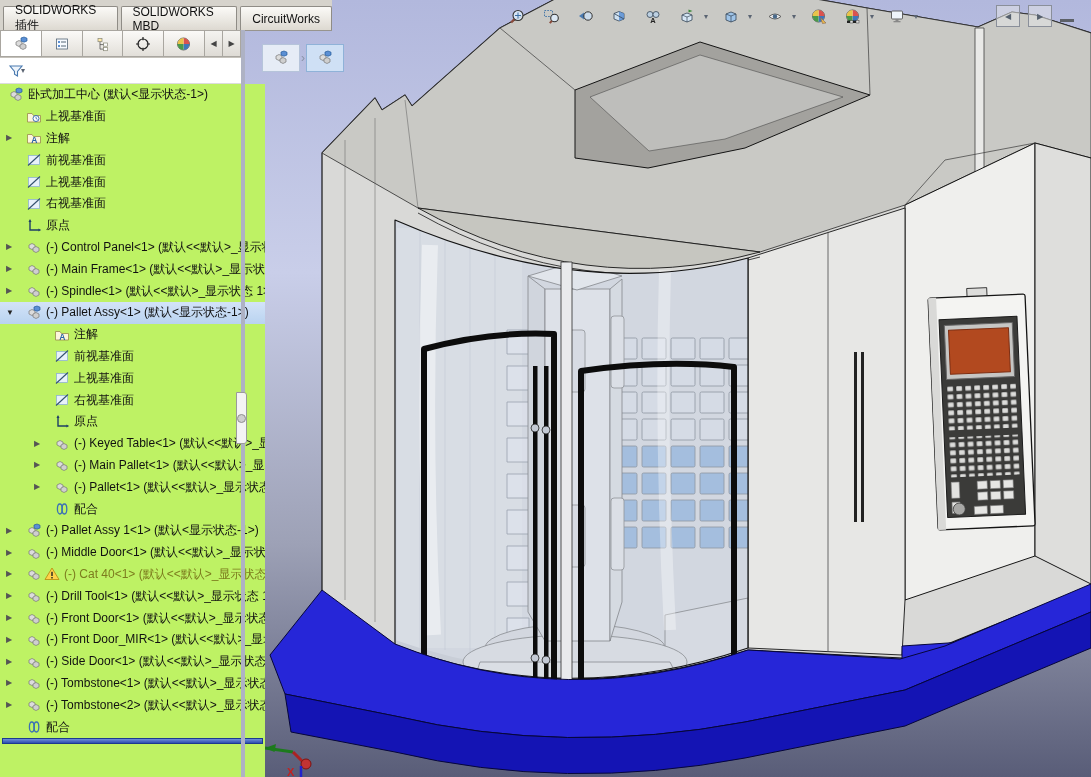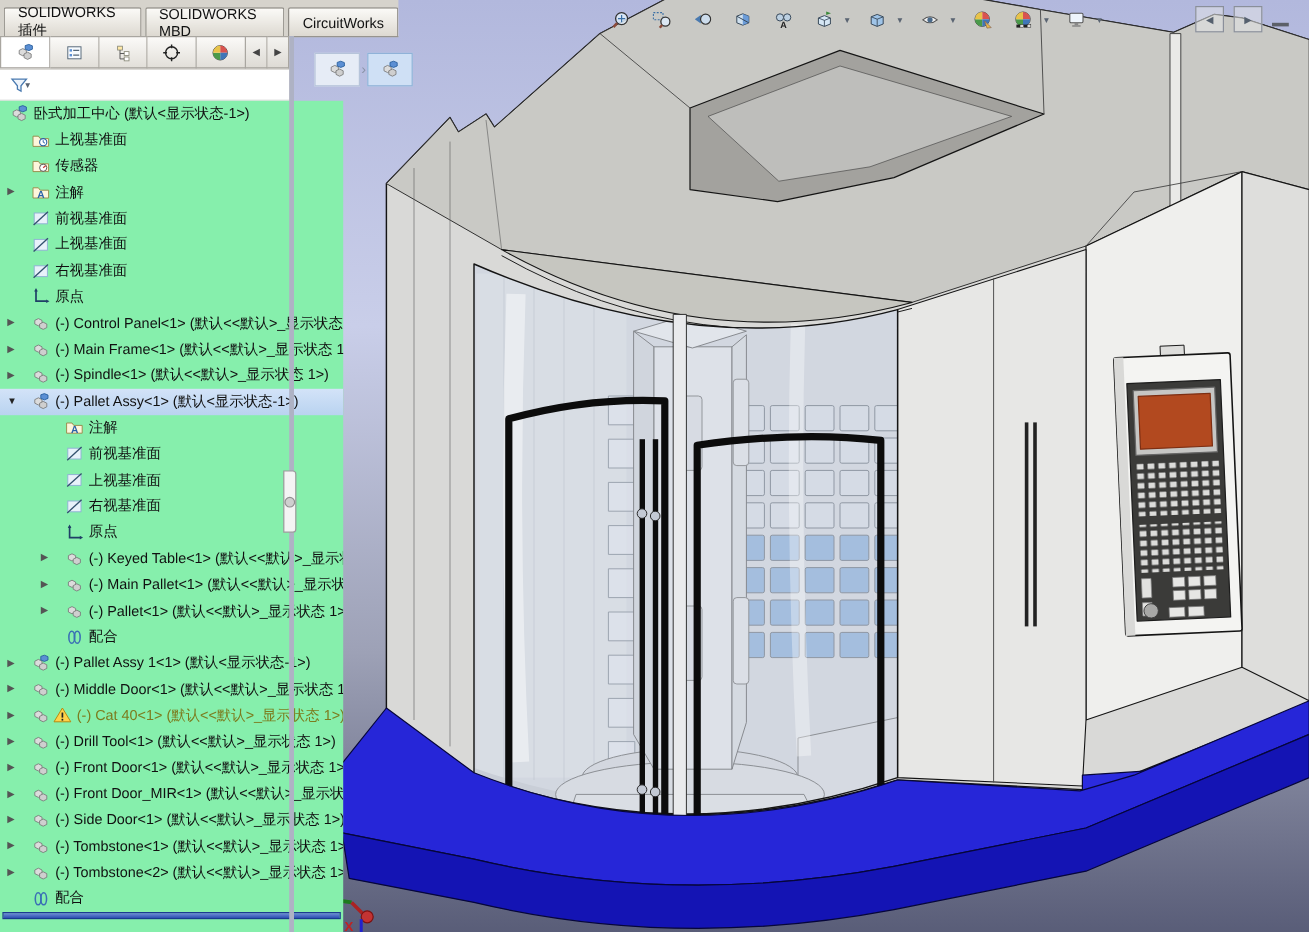--- a/index.html
+++ b/index.html
@@ -31,21 +31,21 @@
   #leftpanel{position:absolute;left:0;top:30px;width:241px;height:747px;background:#fff;z-index:40;}
   #fmtabs{height:27px;background:linear-gradient(#efedea,#dcd9d3);border-bottom:1px solid #c5c2bb;
           display:flex;align-items:stretch;}
   .fmtab{width:40px;display:flex;align-items:center;justify-content:center;
          border:1px solid #a9a6a0;border-left:none;background:linear-gradient(#fbfaf8,#e2dfd9);}
   .fmtab:first-child{border-left:1px solid #a9a6a0;}
   .fmtab.active{background:#fff;}
   .fmnav{width:17px;display:flex;align-items:center;justify-content:center;font-size:8px;color:#444;
          border:1px solid #a9a6a0;border-left:none;background:linear-gradient(#f4f3f0,#dedbd5);}
   #filterrow{height:25px;border-bottom:1px solid #dcdcdc;display:flex;align-items:center;padding-left:5px;}
-  #tree{position:absolute;left:0;top:54px;width:286px;bottom:0;overflow:hidden;background:#86efac;}
+  #tree{position:absolute;left:0;top:54px;width:265px;bottom:0;overflow:hidden;background:#bef264;}
   .row{height:21.8px;display:flex;align-items:center;font-size:12px;color:#111;
        position:relative;white-space:nowrap;overflow:hidden;cursor:default;}
   .row.selected{background:linear-gradient(#d3e3f8,#b9d3f0);}
   .row.warn .lbl{color:#7c7c1e;}
   .arrow{position:absolute;font-size:8px;color:#555;line-height:1;}
   .arrow.exp{color:#222;}
   .ticon{width:16px;height:16px;flex:none;}
   .lbl{margin-left:4px;}
   #rollback{position:absolute;left:2px;right:2px;height:4px;
             background:linear-gradient(#6f8fd8,#2c4fb0);border:1px solid #1c3a90;}
@@ -424,28 +424,20 @@
       </div>
       <div class="row">
         <span class="ticon" style="margin-left: 26px;"><svg width="16" height="16" viewBox="0 0 16 16">
             <path d="M1.5,4.5 L6,4.5 L7.5,6.5 L14.5,6.5 L14.5,13 L1.5,13 Z" fill="#fdf6dc" stroke="#998c4a" stroke-width=".8"></path>
             <circle cx="10" cy="9.5" r="3" fill="#fff" stroke="#2a62a8" stroke-width=".9"></circle>
             <path d="M10,7.8 V9.5 L11.5,10.3" stroke="#2a62a8" stroke-width=".8" fill="none"></path>
           </svg></span>
         <span class="lbl">上视基准面</span>
       </div>
       <div class="row">
-        <span class="ticon" style="margin-left: 26px;"><svg width="16" height="16" viewBox="0 0 16 16">
-            <path d="M1.5,4.5 L6,4.5 L7.5,6.5 L14.5,6.5 L14.5,13 L1.5,13 Z" fill="#fdf6dc" stroke="#998c4a" stroke-width=".8"></path>
-            <circle cx="10" cy="9.8" r="3" fill="#fff" stroke="#555" stroke-width=".8"></circle>
-            <path d="M10,9.8 L12,8.2" stroke="#c33" stroke-width="1"></path>
-          </svg></span>
-        <span class="lbl">传感器</span>
-      </div>
-      <div class="row">
         <span class="arrow" style="left: 6px;">▶</span>
         <span class="ticon" style="margin-left: 26px;"><svg width="16" height="16" viewBox="0 0 16 16">
             <path d="M1.5,4.5 L6,4.5 L7.5,6.5 L14.5,6.5 L14.5,13 L1.5,13 Z" fill="#fdf6dc" stroke="#998c4a" stroke-width=".8"></path>
             <text x="8.2" y="12.6" font-size="8.5" font-weight="bold" fill="#2a62a8" text-anchor="middle" font-family="sans-serif">A</text>
           </svg></span>
         <span class="lbl">注解</span>
       </div>
       <div class="row">
         <span class="ticon" style="margin-left: 26px;"><svg width="16" height="16" viewBox="0 0 16 16">
             <rect x="2.5" y="3.5" width="11" height="9" fill="#e8f1fa" stroke="#8fb2d4" stroke-width=".8"></rect>

